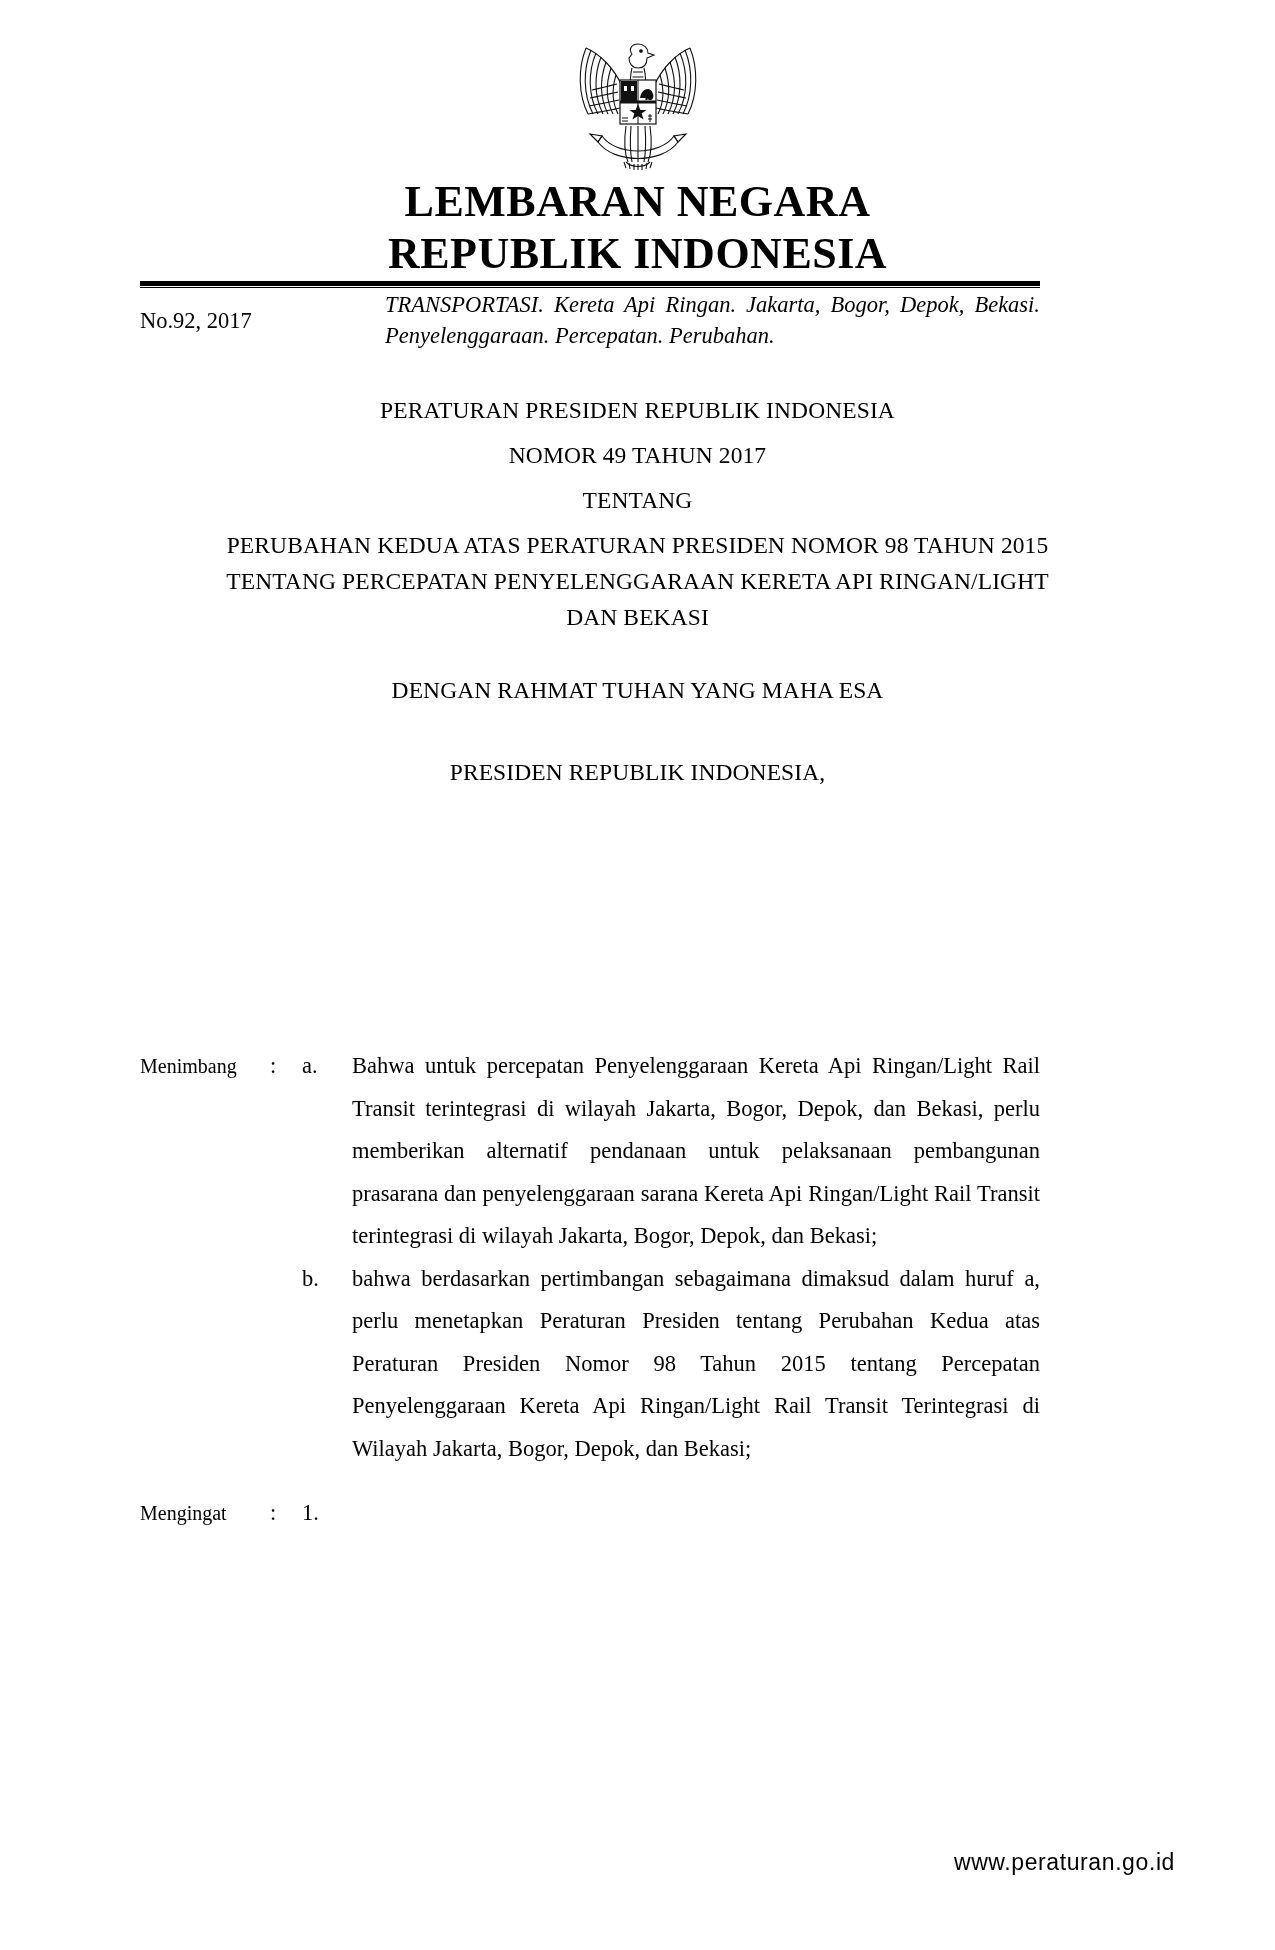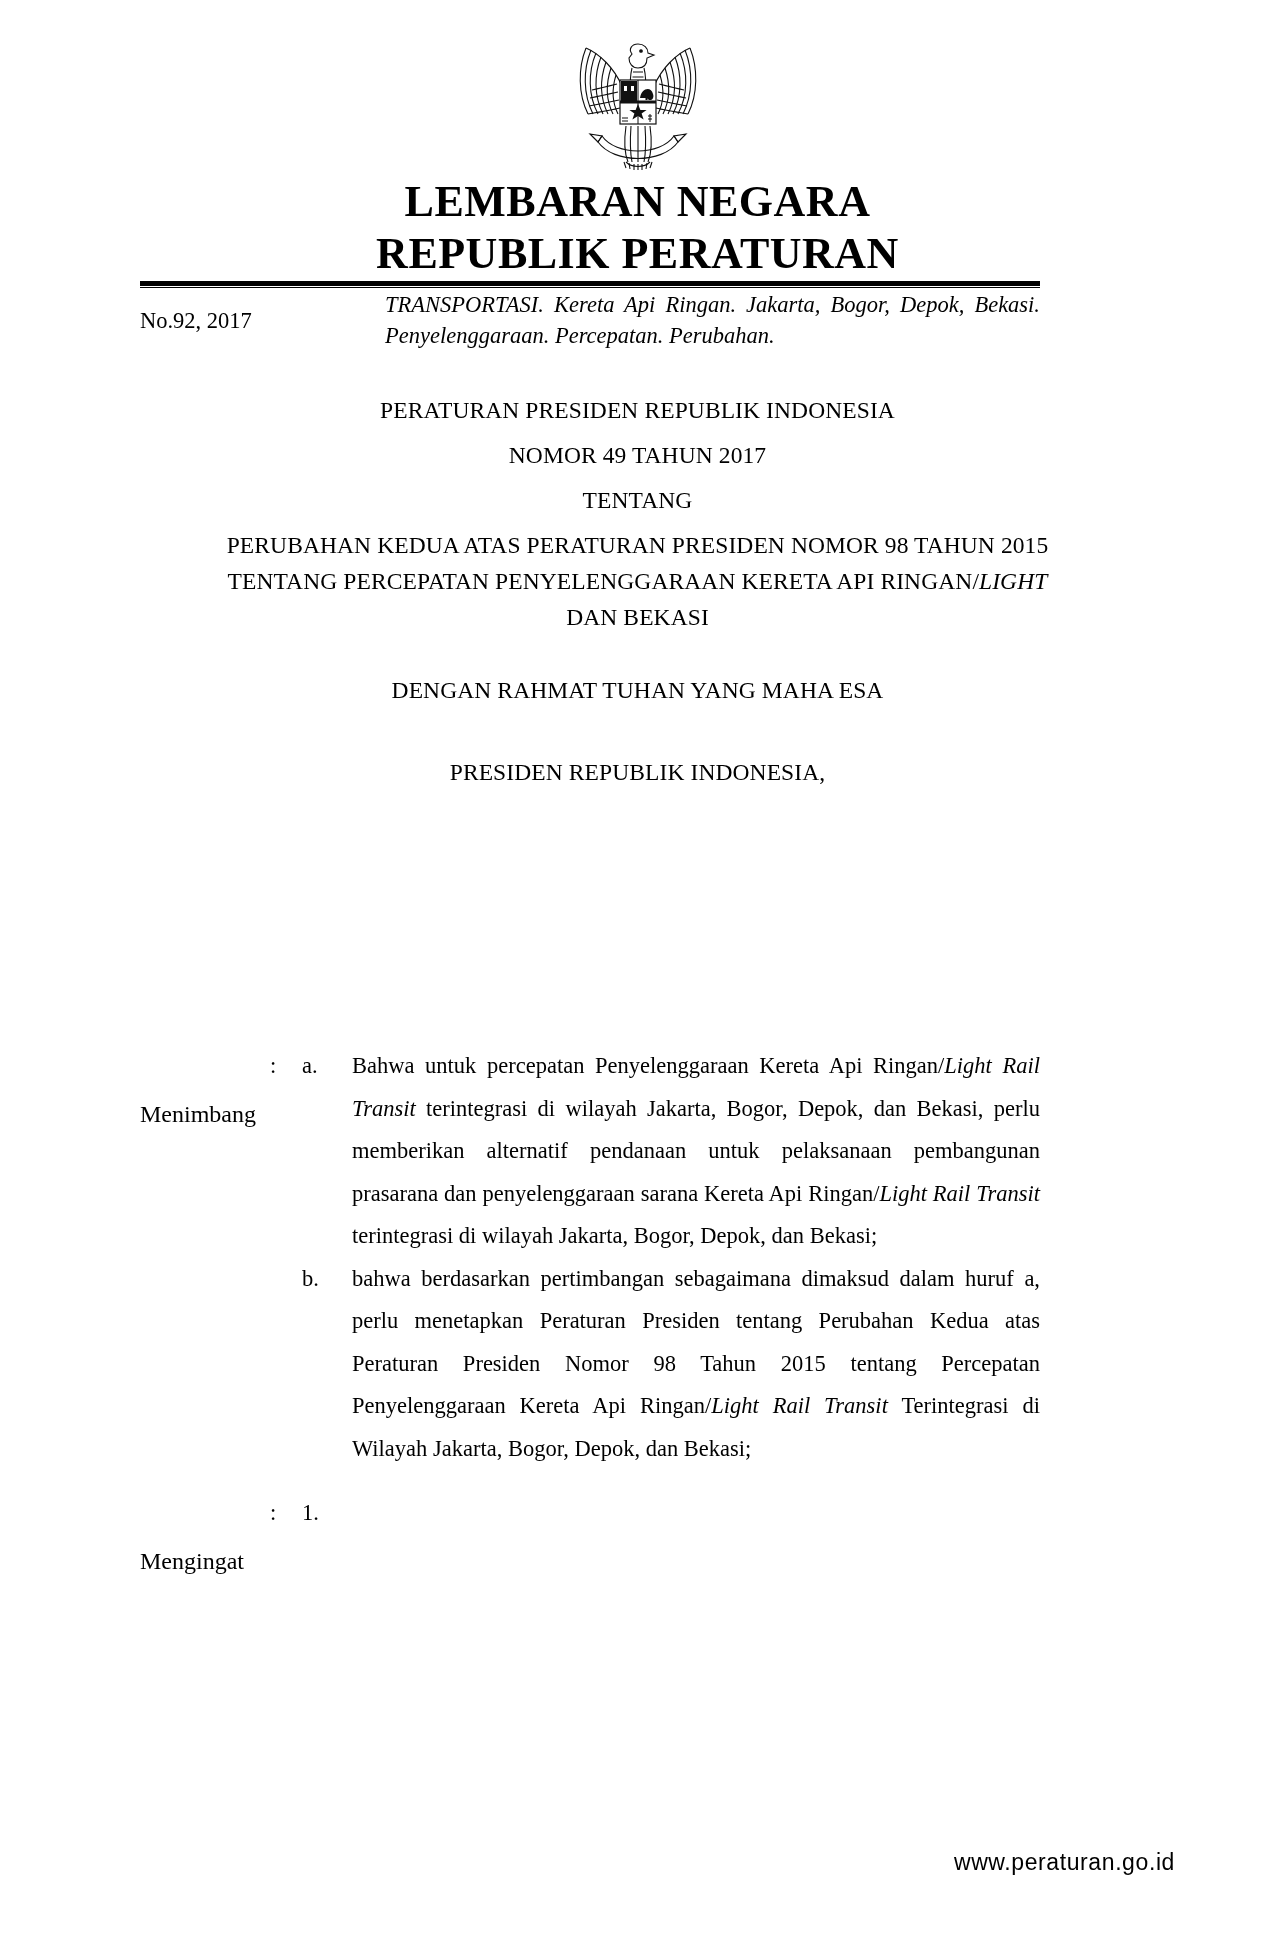--- a/index.html
+++ b/index.html
@@ -92,40 +92,39 @@
     text-align: center;
   }
   .title-line {
     font-size: 23.5px;
     line-height: 36px;
     letter-spacing: 0.1px;
   }
   .spacer-sm { height: 9px; }
   .spacer-md { height: 37px; }
   .spacer-lg { height: 46px; }
-  .ital { font-style: italic; }
+  .ital { }
 
   
   .body-block {
     position: absolute;
     left: 140px;
     top: 1045px;
     width: 900px;
   }
   .clause {
     display: flex;
     align-items: flex-start;
     width: 900px;
   }
   .clause-label {
     flex: 0 0 130px;
     width: 130px;
-    font-size: 24px;
-    line-height: 42.5px;
-    margin-top: 48px;
+    font-size: 20px;
+    line-height: 42.5px;
   }
   .clause-colon {
     flex: 0 0 32px;
     width: 32px;
     font-size: 22.5px;
     line-height: 42.5px;
     text-align: left;
   }
   .clause-marker {
     flex: 0 0 50px;
@@ -226,21 +225,21 @@
 
           <path d="M64 84 h6 M64 87 h6" stroke="#111" stroke-width="1"></path>
           <path d="M92 80 v8 M90 82 h4 M90 85 h4" stroke="#111" stroke-width="1"></path>
         </g>
       </svg>
     </span>
   </div>
 
   <div class="masthead">
     <div class="masthead-line">LEMBARAN NEGARA</div>
-    <div class="masthead-line">REPUBLIK PERATURAN</div>
+    <div class="masthead-line">REPUBLIK INDONESIA</div>
   </div>
 
   <div class="rule"></div>
 
   <div class="subject-row">
     <div class="subject-no">No.92, 2017</div>
     <div class="subject-text">TRANSPORTASI. Kereta Api Ringan. Jakarta, Bogor, Depok, Bekasi. Penyelenggaraan. Percepatan. Perubahan.</div>
   </div>
 
   <div class="title-block">

